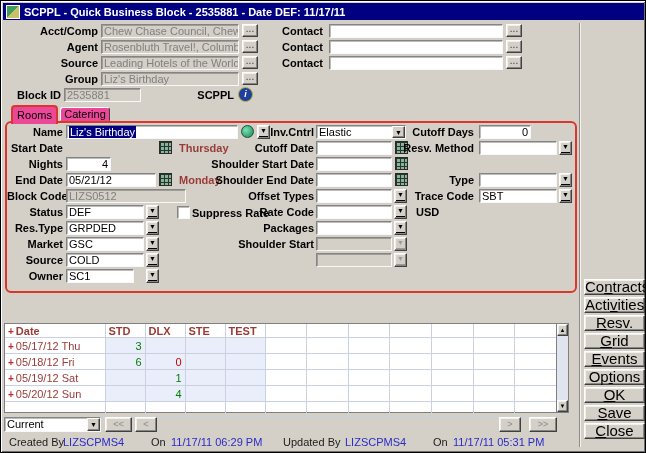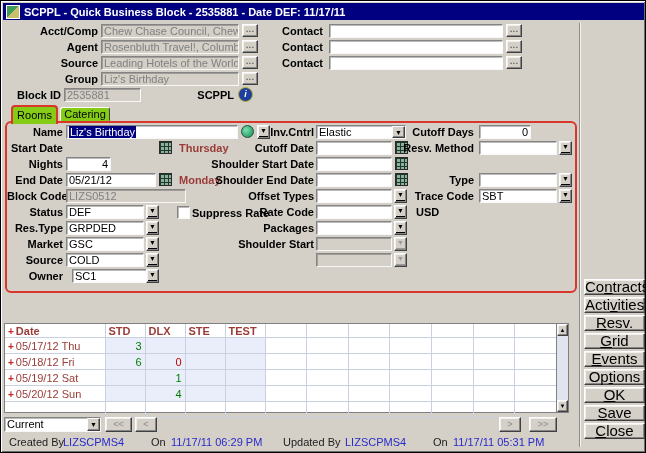--- a/index.html
+++ b/index.html
@@ -23,21 +23,21 @@
   .lovdis .tri{border-bottom-color:#9a9a9a;}
   .calbtn{width:13px;height:13px;background:
       linear-gradient(#1d3b2d 1px,transparent 1px),linear-gradient(90deg,#1d3b2d 1px,transparent 1px),#8fae9c;
       background-size:4px 4px;border:1px solid #2a2a2a;box-shadow:none;}
   .globe{width:13px;height:13px;border-radius:50%;background:radial-gradient(circle at 4px 4px,#7fe0b0,#0b8a55);
       border:1px solid #1f4f3a;box-shadow:none;}
   .chk{position:absolute;width:11px;height:11px;background:#fff;border:1px solid #848484;
       border-right-color:#f8f8f8;border-bottom-color:#f8f8f8;box-shadow:inset 1px 1px 0 rgba(64,64,64,.35);}
   .day{position:absolute;color:#9a3b37;font-weight:bold;line-height:13px;}
   .sel{background:#000080;color:#fff;padding:0 1px;}
-  .tab{position:absolute;background:#84cc16;text-align:center;box-sizing:border-box;}
+  .tab{position:absolute;background:#ec4899;text-align:center;box-sizing:border-box;}
   .tab.active{left:10px;top:104px;width:47px;height:19px;border:2px solid #d9372c;border-bottom:none;
       border-radius:4px 4px 0 0;z-index:3;line-height:16px;}
   .tab.back{left:59px;top:106px;width:50px;height:14px;border:1px solid;border-color:#fff #404040 transparent #fff;
       border-radius:3px 3px 0 0;line-height:13px;z-index:1;}
   .panel{position:absolute;left:4px;top:120px;width:572px;height:172px;border:2px solid #d9372c;border-radius:6px;
       box-sizing:border-box;z-index:2;pointer-events:none;}
   .vdiv{position:absolute;left:578px;top:22px;width:1px;height:424px;background:#8c8c8c;border-right:1px solid #f4f2ee;}
   .sbtn{position:absolute;left:583px;width:61px;height:16px;line-height:14px;font-size:15px;}
   .sbtn .u{text-decoration:underline;}
   .grid{position:absolute;left:3px;top:322px;width:552px;height:88px;background:#fff;border:1px solid #808080;box-sizing:content-box;}
@@ -143,21 +143,21 @@
 
   <div class="lbl" style="left:6px;top:237px;width:56px;">Market</div>
   <div class="fld" style="left:65px;top:236px;width:78px;">GSC</div>
   <div class="btn lov" style="left:145px;top:236px;"><span class="tri">▼</span></div>
 
   <div class="lbl" style="left:6px;top:253px;width:56px;">Source</div>
   <div class="fld" style="left:65px;top:252px;width:78px;">COLD</div>
   <div class="btn lov" style="left:145px;top:252px;"><span class="tri">▼</span></div>
 
   <div class="lbl" style="left:6px;top:269px;width:56px;">Owner</div>
-  <div class="fld" style="left:71px;top:268px;width:78px;">SC1</div>
+  <div class="fld" style="left:65px;top:268px;width:68px;">SC1</div>
   <div class="btn lov" style="left:145px;top:268px;"><span class="tri">▼</span></div>
 
   <div class="lbl" style="left:170px;top:125px;width:143px;">Inv.Cntrl</div>
   <div class="combo" style="left:315px;top:124px;width:90px;height:14px;">
     <span>Elastic</span>
     <span class="cdd">▼</span>
   </div>
 
   <div class="lbl" style="left:170px;top:141px;width:143px;">Cutoff Date</div>
   <div class="fld" style="left:315px;top:140px;width:76px;"></div>

